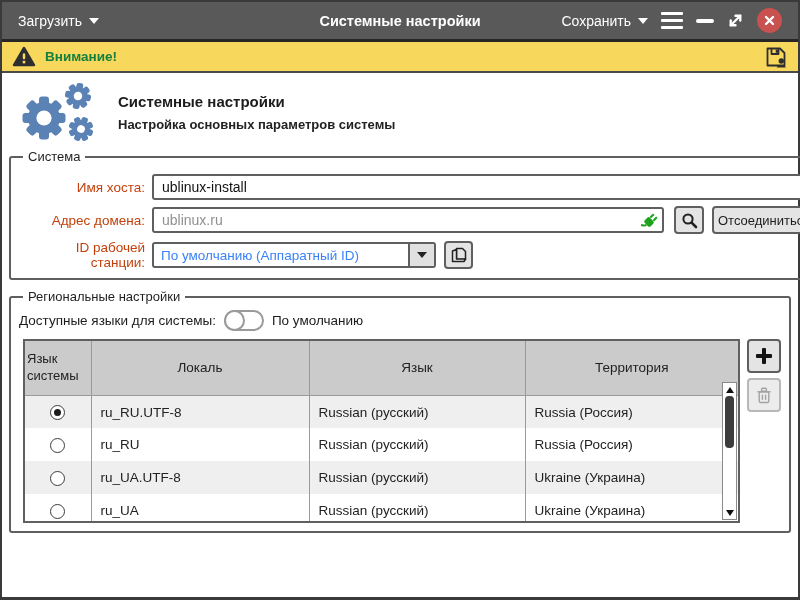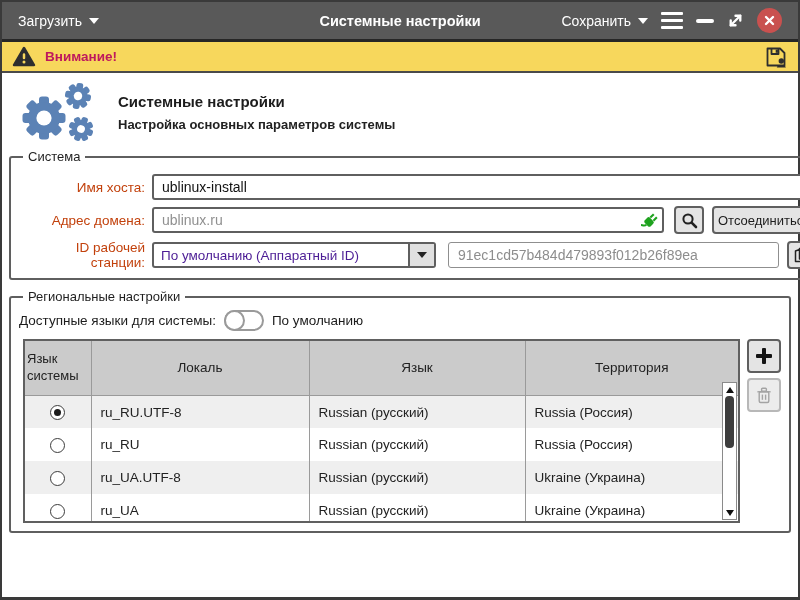--- a/index.html
+++ b/index.html
@@ -20,21 +20,21 @@
   .tb-right { margin-left: auto; display: flex; align-items: center; gap: 13px; z-index: 2; }
   .burger { display: flex; flex-direction: column; gap: 3.5px; }
   .burger span { width: 22px; height: 3.5px; background: #fff; border-radius: 1px; }
   .min-bar { width: 18px; height: 4px; background: #fff; border-radius: 2px; display: block; }
   .close-btn { width: 25px; height: 25px; border-radius: 50%; background: #c9514f; border: none;
     display: flex; align-items: center; justify-content: center; cursor: pointer; }
 
   
   .warnbar { height: 31px; flex: none; background: #f7d75c; border-bottom: 2px solid #4a4a4a;
     display: flex; align-items: center; padding: 0 10px; gap: 9px; }
-  .warn-label { font-size: 13.5px; font-weight: bold; color: #be185d; }
+  .warn-label { font-size: 13.5px; font-weight: bold; color: #15803d; }
   .icon-btn-flat { margin-left: auto; background: none; border: none; cursor: pointer;
     display: flex; align-items: center; }
 
   
   .apphead { display: flex; align-items: center; gap: 16px; padding: 8px 12px 6px; flex: none; }
   .apphead-titles .t1 { font-weight: bold; font-size: 15px; color: #1c1c1c; margin-bottom: 7px; }
   .apphead-titles .t2 { font-weight: bold; font-size: 13px; color: #222; }
 
   
   fieldset { border: 2px solid #5f5f5f; border-radius: 3px; margin: 0 7px 9px; padding: 4px 8px 8px; }
@@ -46,21 +46,21 @@
   .gray-val { color: #909090; }
   .input-wrap { position: relative; display: flex; align-items: center; }
   .input-icon-right { position: absolute; right: 6px; top: 4px; pointer-events: none; }
   .btn { background: #e4e4e4; border: 2px solid #5f5f5f; border-radius: 4px; cursor: pointer;
     font-family: inherit; display: flex; align-items: center; justify-content: center; }
   .sq-btn { width: 30px; height: 28px; flex: none; }
   .disconnect-btn { height: 28px; flex: 1; margin-left: 8px; font-size: 13px; color: #1c1c1c; padding: 0 4px; }
 
   .select { display: flex; align-items: stretch; width: 284px; flex: none; height: 26px;
     border: 2px solid #5f5f5f; border-radius: 3px; background: #fff; cursor: pointer; }
-  .select .sel-text { flex: 1; font-size: 13.5px; color: #4c1d95; display: flex; align-items: center; padding: 0 7px; white-space: nowrap; overflow: hidden; }
+  .select .sel-text { flex: 1; font-size: 13.5px; color: #3b82f6; display: flex; align-items: center; padding: 0 7px; white-space: nowrap; overflow: hidden; }
   .select .sel-arrow { width: 26px; flex: none; background: #e0e0e0; border-left: 2px solid #5f5f5f;
     display: flex; align-items: center; justify-content: center; }
   .select .sel-arrow .caret-dark { width: 0; height: 0; border-left: 5px solid transparent;
     border-right: 5px solid transparent; border-top: 6px solid #222; }
   .id-input { margin-left: 12px; flex: 1; height: 26px; border: 1.5px solid #8f8f8f; border-radius: 3px;
     font-size: 14px; padding: 0 9px; font-family: inherit; color: #8d8d8d; outline: none; }
   .copy-btn { width: 29px; height: 28px; margin-left: 8px; flex: none; }
 
   
   .toggle { position: relative; width: 40px; height: 21px; border: 2px solid #9a9a9a;
@@ -236,21 +236,20 @@
     </div>
 
     <div class="frow">
       <span class="flabel">ID рабочей станции:</span>
       <div class="select">
         <span class="sel-text">По умолчанию (Аппаратный ID)</span>
         <span class="sel-arrow">
           <span class="caret-dark"></span>
         </span>
       </div>
-      <input class="id-input" type="text" value="91ec1cd57b484d479893f012b26f89ea" style="">
       <button class="btn copy-btn">
         <svg width="17" height="18" viewBox="0 0 17 18">
           <g fill="#e4e4e4" stroke="#222" stroke-width="1.5" stroke-linejoin="round">
             <path d="M6.5 2.5 h6 l3 3 v8 h-9 z"></path>
             <path d="M2.5 6 l4-1.5 v9.5 h9 l-1.5 2.5 h-11.5 z" transform="translate(0,-1)"></path>
           </g>
         </svg>
       </button>
     </div>
   </fieldset>

